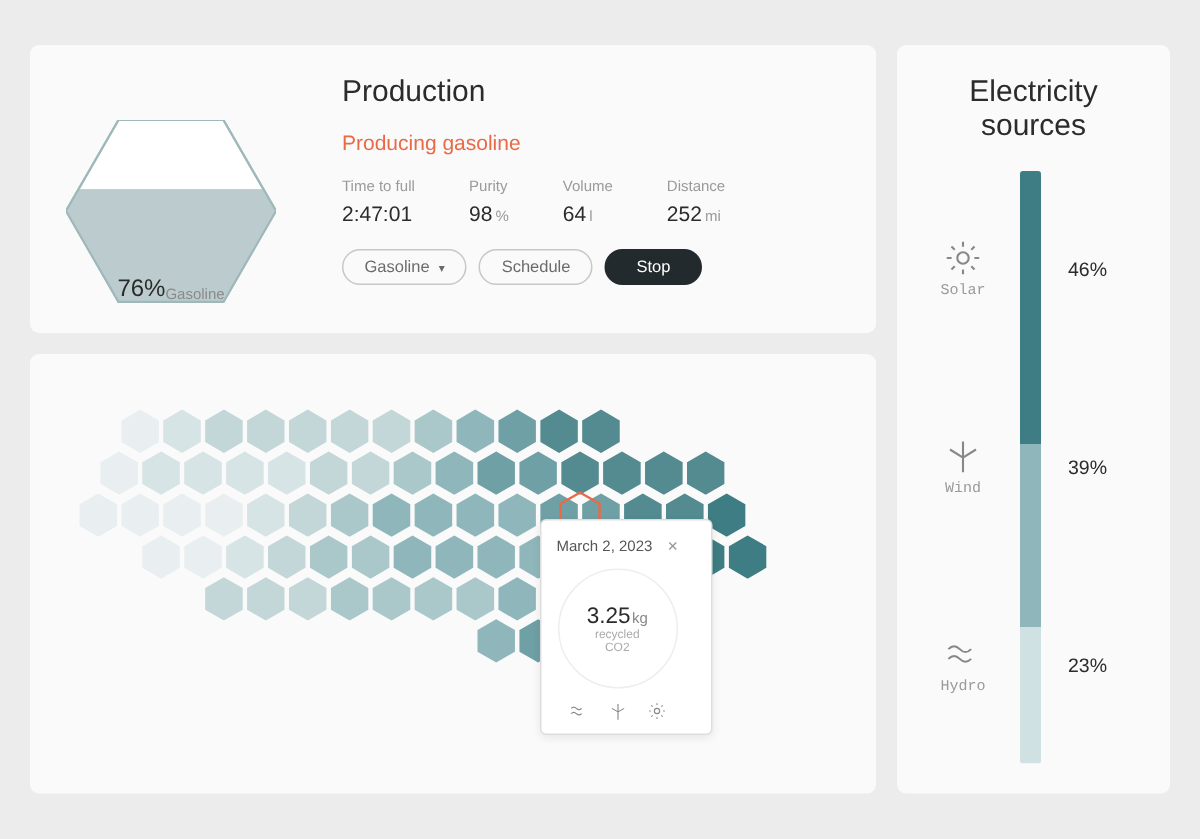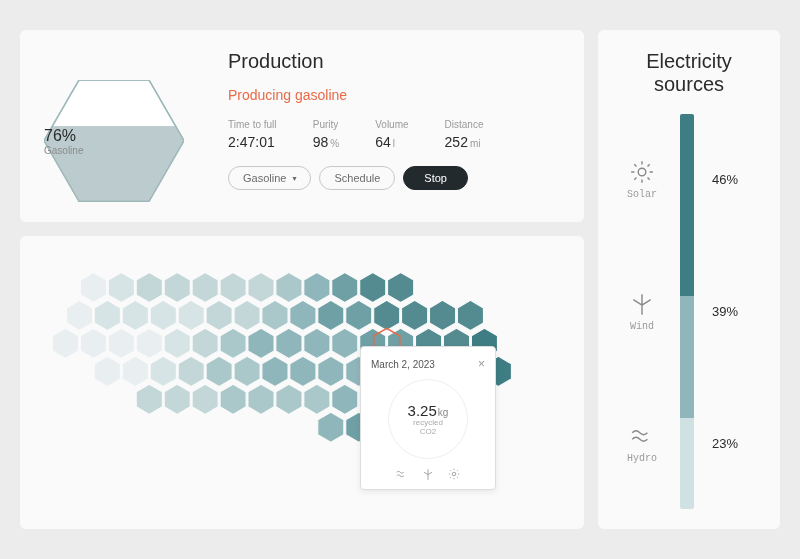--- a/index.html
+++ b/index.html
@@ -40,33 +40,33 @@
     color: #6b6b6b;
     cursor: pointer;
     display: inline-flex; align-items: center; gap: 6px;
     font-family: inherit;
   }
   .pill.dark { background: #232a2e; color: #fff; border-color: #232a2e; padding: 2px 20px;}
   .tri-down { font-size: 8px; }
   
   .gauge { position: relative; width: 140px; height: 122px; }
   .gauge svg { position:absolute; inset:0; }
-  .gauge-label { position:absolute; inset:0; display:flex; flex-direction:column; align-items:flex-start; justify-content:center; }
+  .gauge-label { position:absolute; inset:0; display:flex; flex-direction:row; align-items:flex-end; justify-content:center; }
   .gauge-pct { font-size: 16px; color:#2b2b2b; }
   .gauge-sub { font-size: 10px; color:#8a8a8a; }
   
   .recycled-card { flex:1; position:relative; overflow:visible; }
   .hex-grid { margin-top: 10px; }
   .tooltip {
     position:absolute;
     background:#fff;
     border:1px solid #ddd;
     border-radius:4px;
-    width:136px;
-    padding:10px 10px 8px 10px;
+    width:115px;
+    padding:10px 22px 8px 10px;
     box-shadow: 0 2px 6px rgba(0,0,0,0.08);
     left: 340px; top: 110px;
   }
   .tooltip-head { display:flex; justify-content:space-between; align-items:center; font-size:10px; color:#555; margin-bottom:8px;}
   .tooltip-close { font-size:12px; color:#999; cursor:pointer; }
   .tooltip-circle {
     width:80px; height:80px; border:1px solid #eee; border-radius:50%;
     margin:0 auto 8px auto;
     display:flex; flex-direction:column; align-items:center; justify-content:center;
   }

